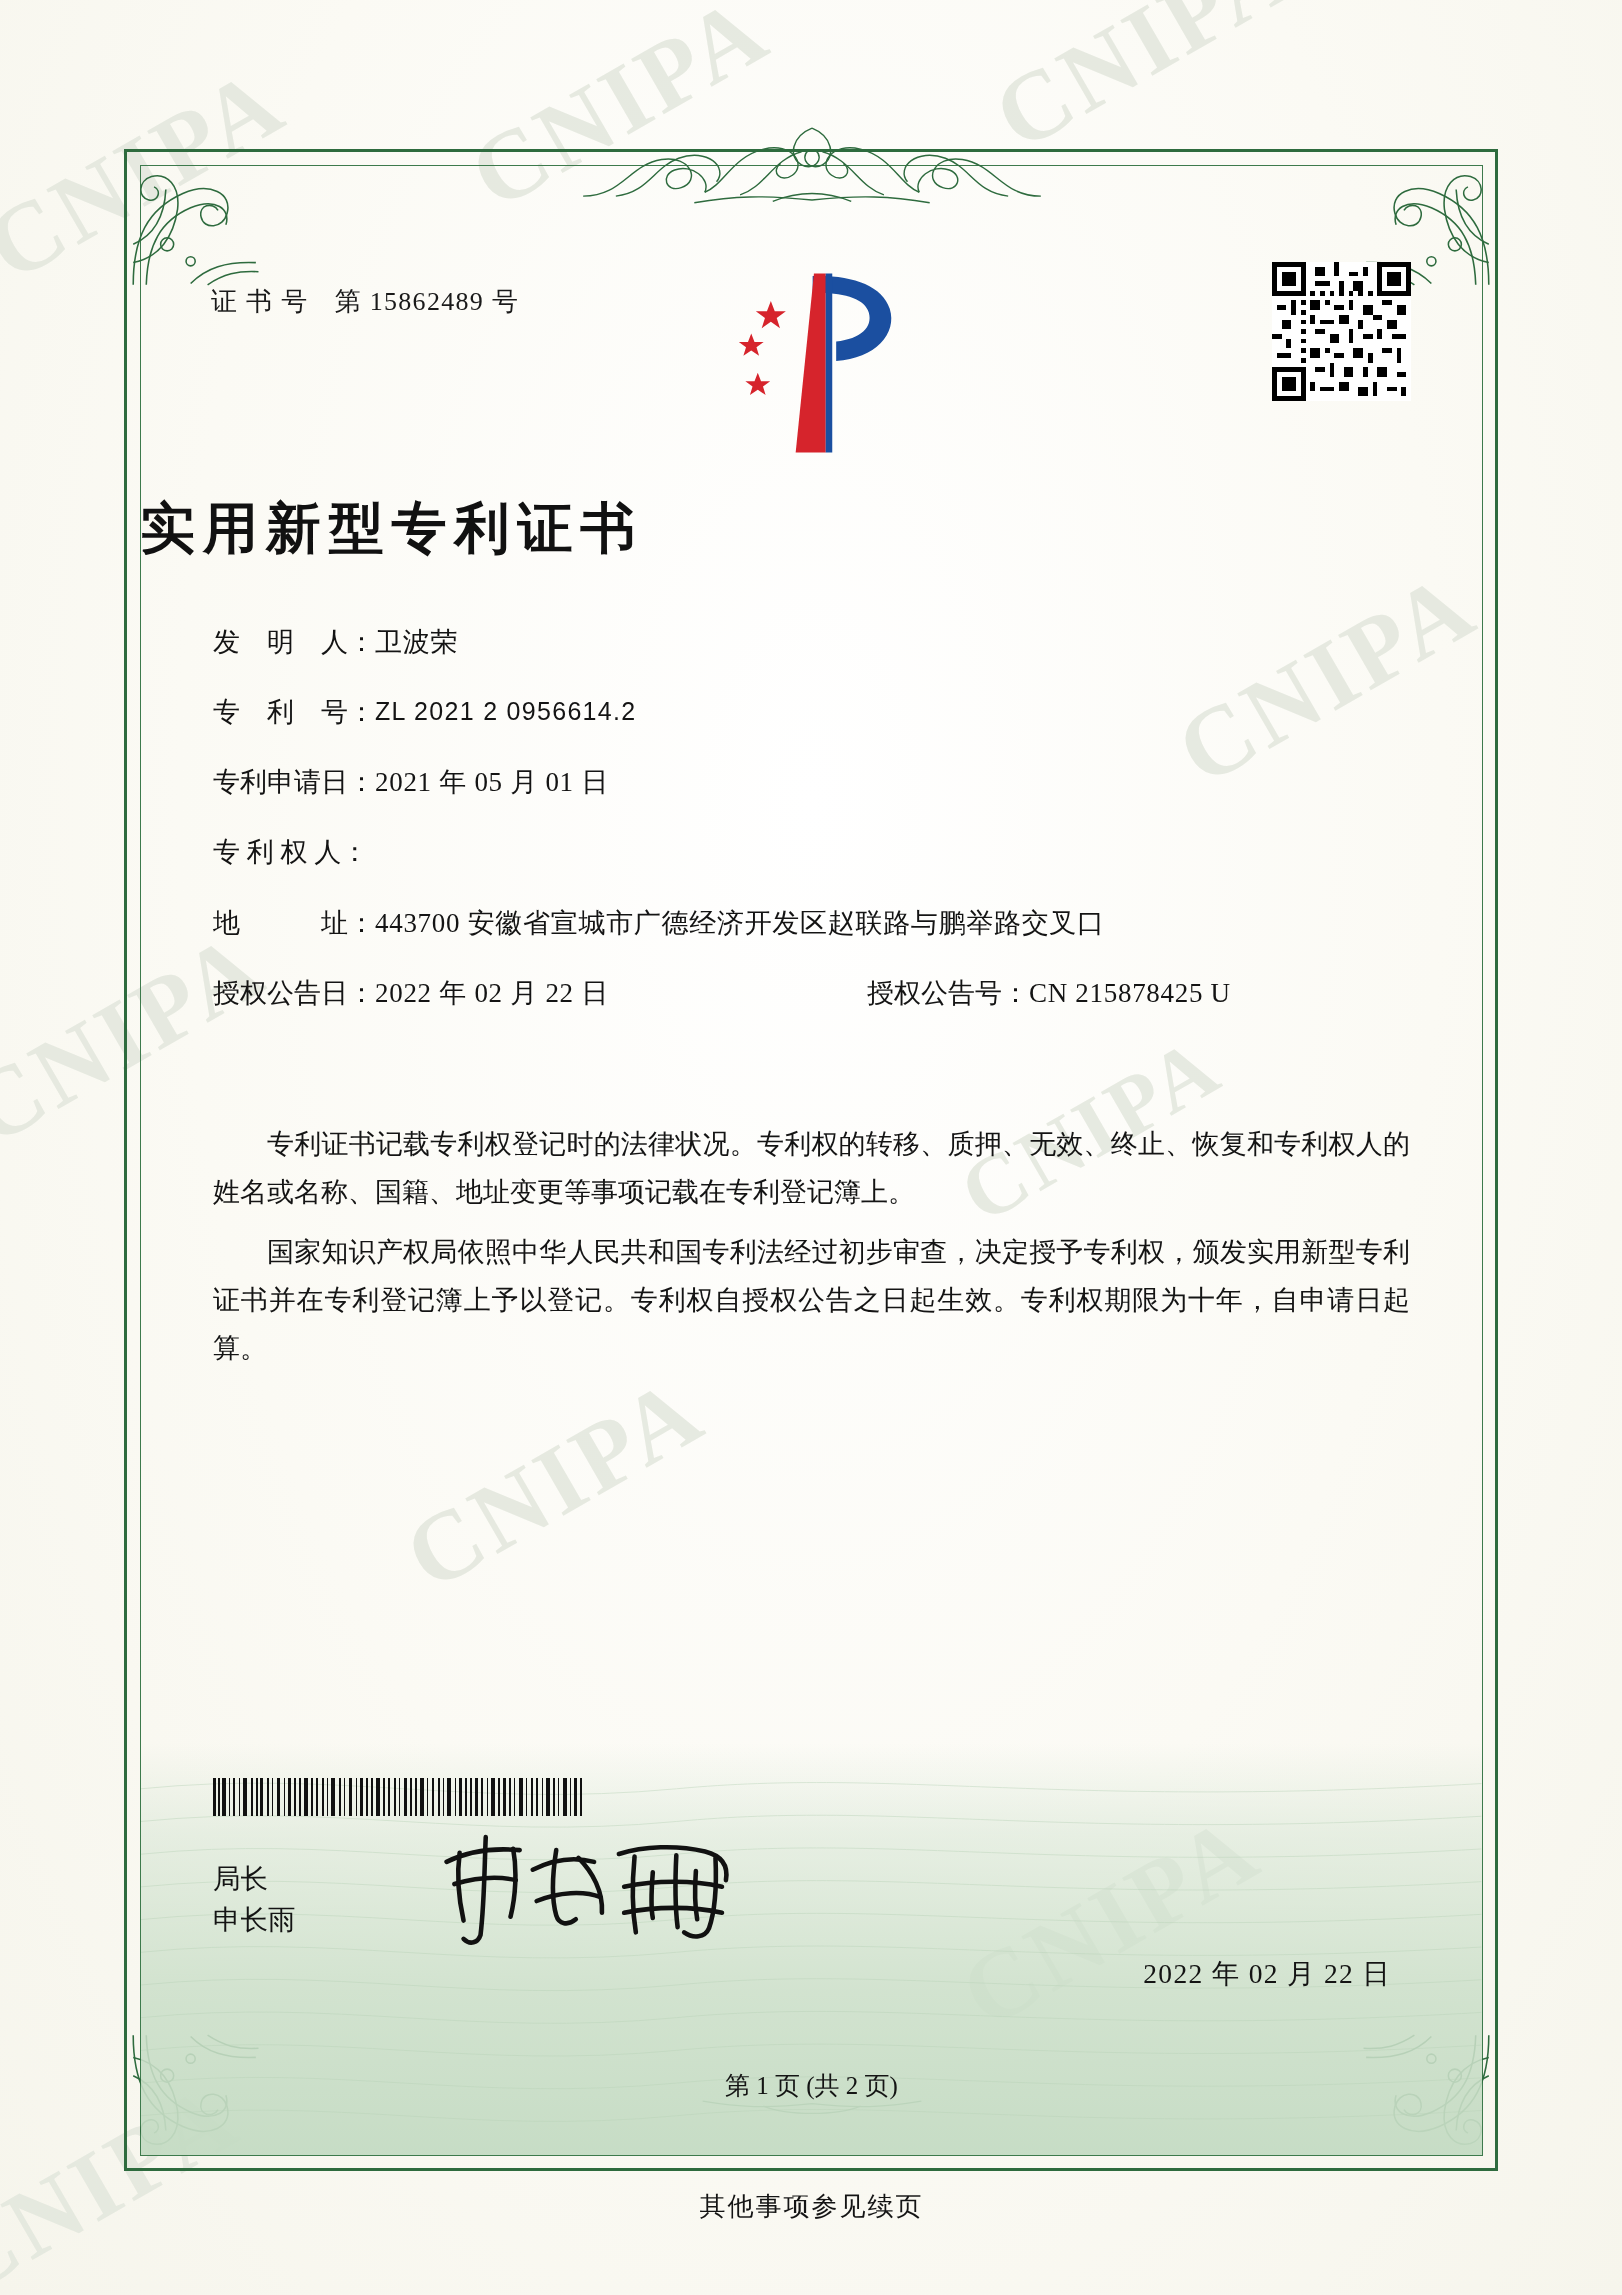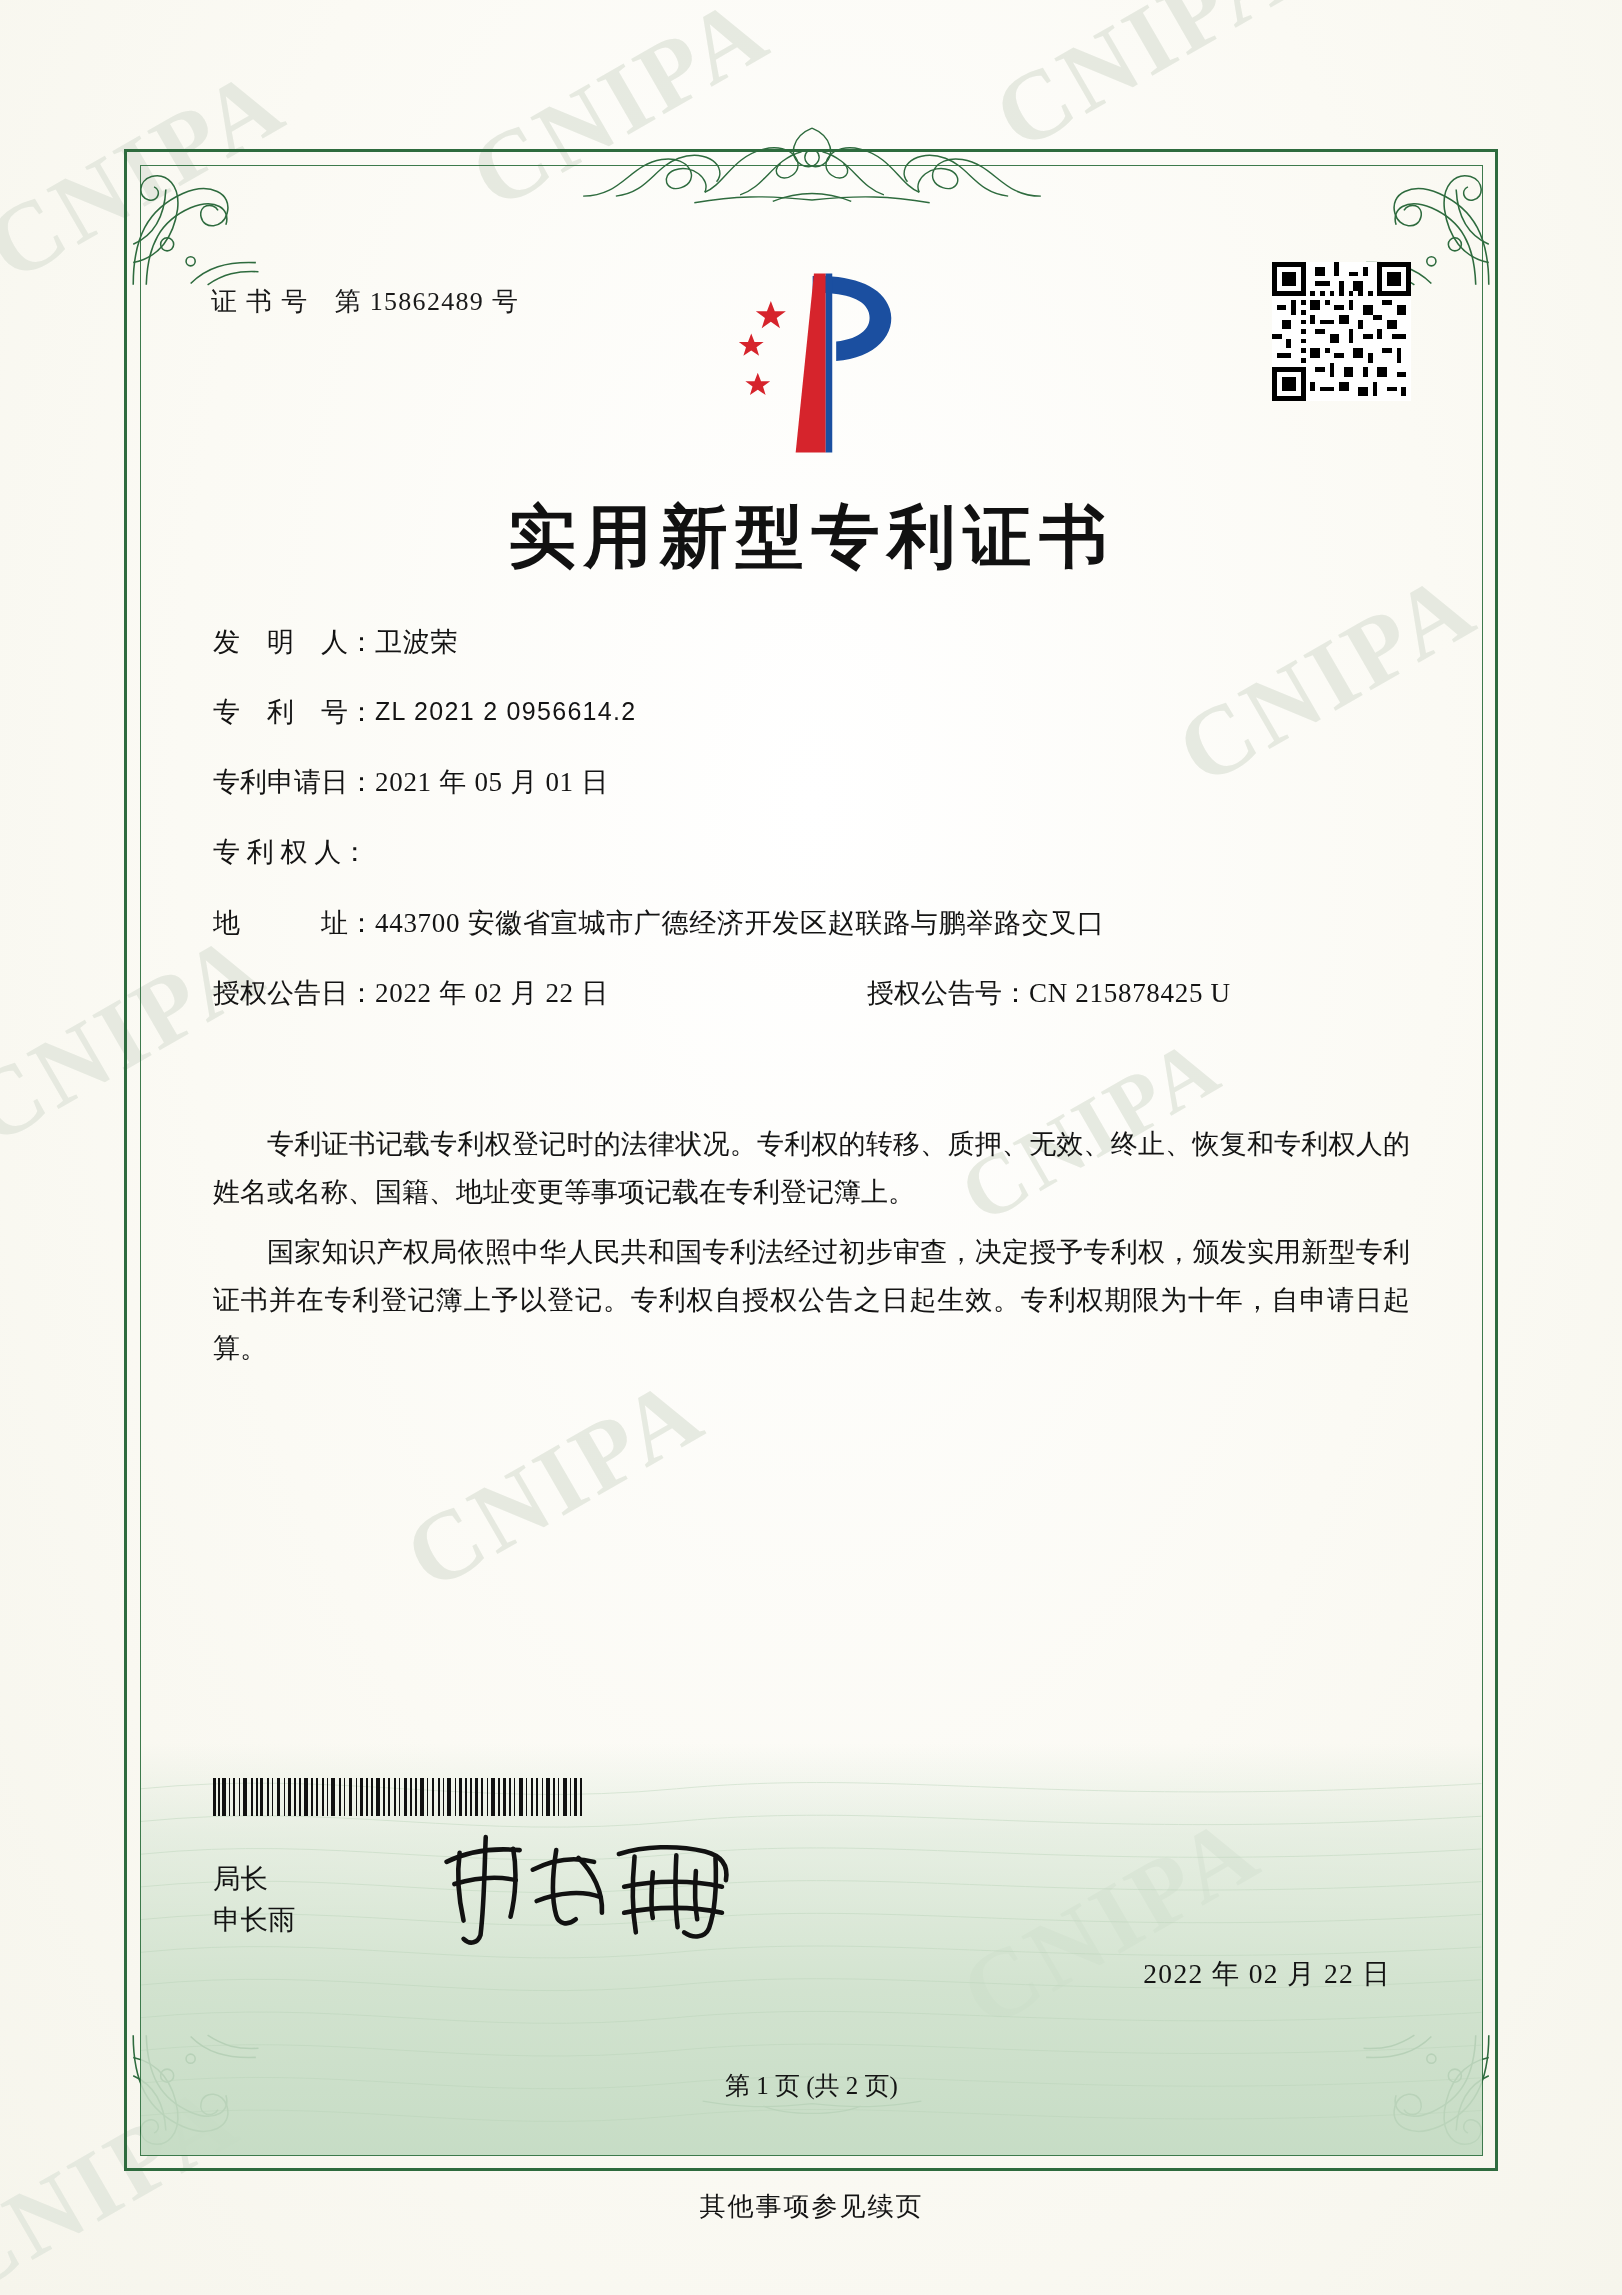--- a/index.html
+++ b/index.html
@@ -136,22 +136,21 @@
     width: 229px;
     height: 196px;
   }
   .emblem svg { width: 100%; height: 100%; display: block; }
 
   .title {
     position: absolute;
     left: 0;
     right: 0;
     top: 327px;
-    text-align: center;
-    font-size: 68px;
+    font-size: 55px;
     font-weight: 700;
     letter-spacing: 7.9px;
     color: #111;
     font-family: "Liberation Serif", "DejaVu Serif", serif;
   }
 
   .fields {
     position: absolute;
     left: 73px;
     top: 458px;

